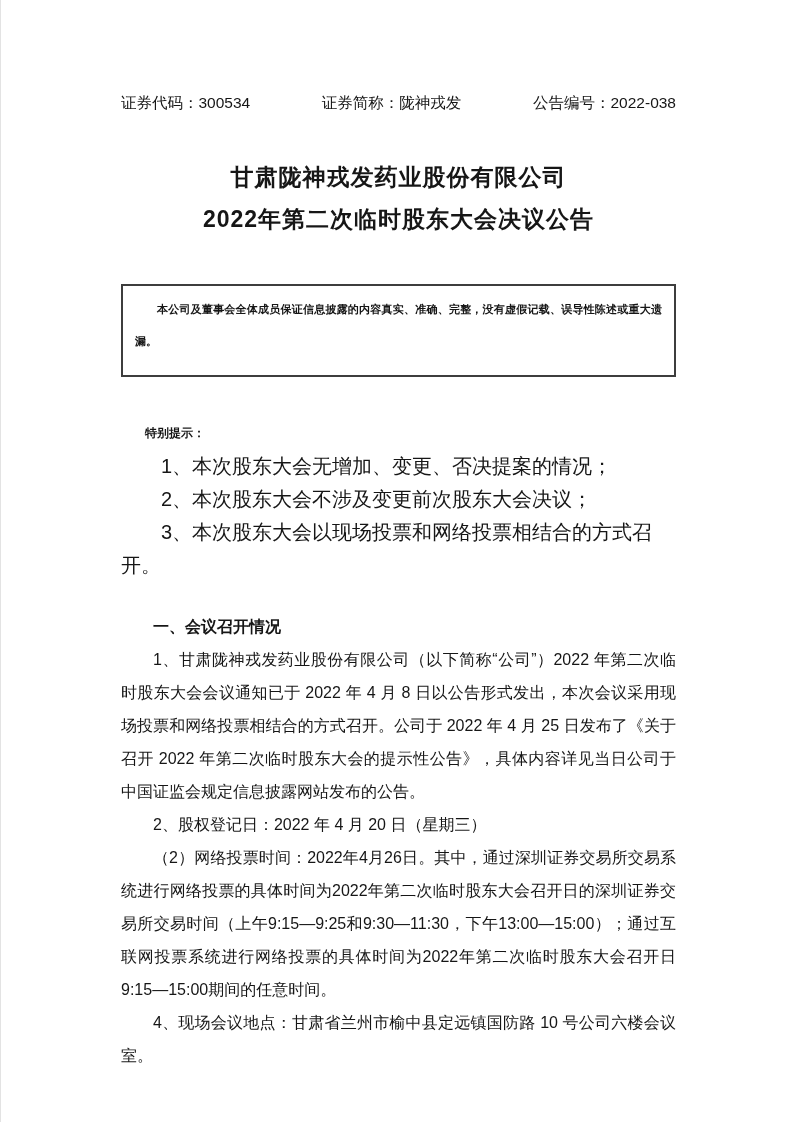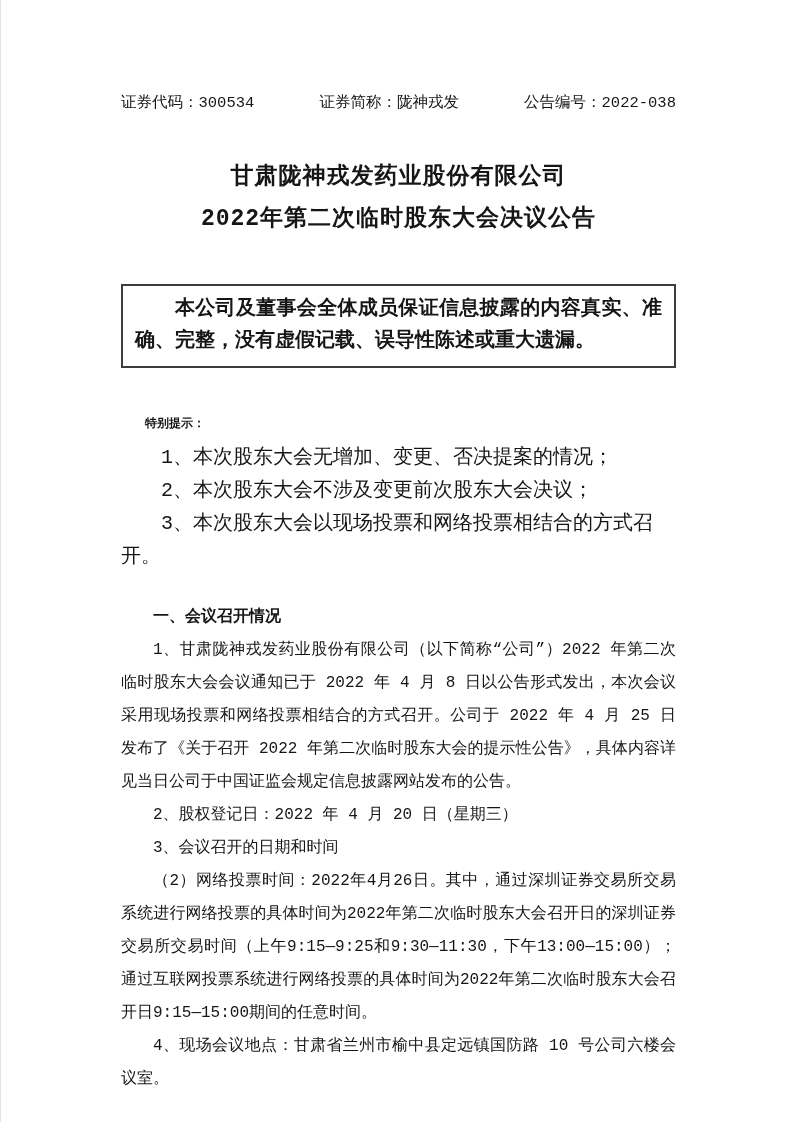--- a/index.html
+++ b/index.html
@@ -8,21 +8,21 @@
     background: #ffffff;
   }
   .page {
     position: relative;
     width: 793px;
     height: 1122px;
     margin: 0;
     background: #ffffff;
     box-sizing: border-box;
     border-left: 1px solid #e3e3e3;
-    font-family: Liberation Mono, monospace;
+    font-family: Liberation Sans, sans-serif;
     color: #161616;
     overflow: hidden;
   }
   .content {
     box-sizing: border-box;
     padding: 92px 117px 0 120px;
   }
   .meta-row {
     display: flex;
     justify-content: space-between;
@@ -35,23 +35,23 @@
     text-align: center;
     font-weight: bold;
     font-size: 23px;
     line-height: 42px;
     letter-spacing: 1px;
   }
   .disclaimer-box {
     margin-top: 44px;
     border: 2px solid #3d3d3d;
     box-sizing: border-box;
-    padding: 7px 12px 9px 12px;
+    padding: 7px 12px 18px 12px;
     font-weight: bold;
-    font-size: 20px;
+    font-size: 11px;
     line-height: 32px;
     text-indent: 2em;
     text-align: justify;
   }
   .special-block {
     margin-top: 40px;
   }
   .special-heading {
     font-weight: bold;
     font-size: 12px;
@@ -105,18 +105,17 @@
       <p class="special-heading">特别提示：</p>
       <p class="notice-item">1、本次股东大会无增加、变更、否决提案的情况；</p>
       <p class="notice-item">2、本次股东大会不涉及变更前次股东大会决议；</p>
       <p class="notice-item">3、本次股东大会以现场投票和网络投票相结合的方式召开。</p>
     </div>
 
     <p class="section-heading">一、会议召开情况</p>
 
     <p class="body-para">1、甘肃陇神戎发药业股份有限公司（以下简称“公司”）2022 年第二次临时股东大会会议通知已于 2022 年 4 月 8 日以公告形式发出，本次会议采用现场投票和网络投票相结合的方式召开。公司于 2022 年 4 月 25 日发布了《关于召开 2022 年第二次临时股东大会的提示性公告》，具体内容详见当日公司于中国证监会规定信息披露网站发布的公告。</p>
     <p class="body-para">2、股权登记日：2022 年 4 月 20 日（星期三）</p>
-    <p class="body-para">3、会议召开的日期和时间</p>
     <p class="body-para">（2）网络投票时间：2022年4月26日。其中，通过深圳证券交易所交易系统进行网络投票的具体时间为2022年第二次临时股东大会召开日的深圳证券交易所交易时间（上午9:15—9:25和9:30—11:30，下午13:00—15:00）；通过互联网投票系统进行网络投票的具体时间为2022年第二次临时股东大会召开日9:15—15:00期间的任意时间。</p>
     <p class="body-para">4、现场会议地点：甘肃省兰州市榆中县定远镇国防路 10 号公司六楼会议室。</p>
 
   </div>
 </div>
 
 </body></html>

